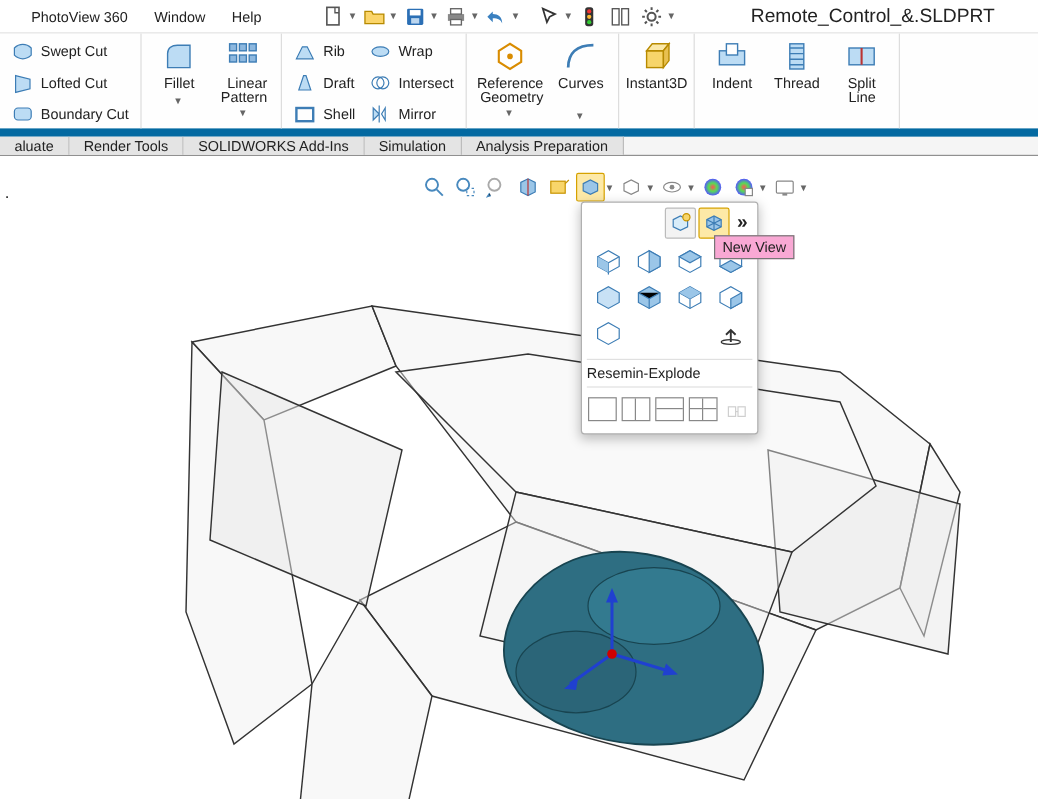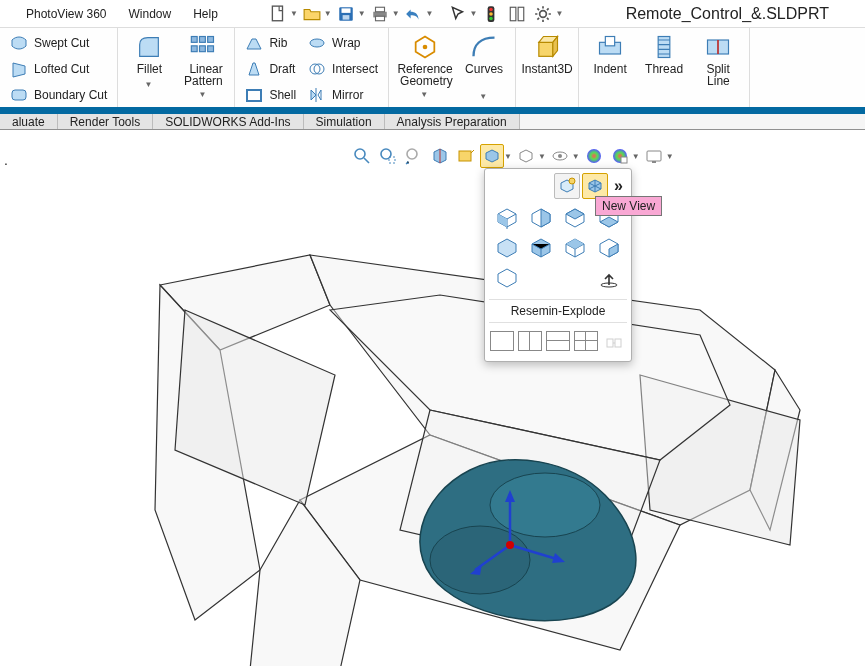--- a/index.html
+++ b/index.html
@@ -31,21 +31,21 @@
   .view-tb .icon-btn { width: 24px; height: 24px; }
   
   
   .orient-pop { position: absolute; top: 168px; left: 484px; width: 148px; background: #fff; border: 1px solid #b0b0b0; border-radius: 3px; box-shadow: 0 3px 10px rgba(0,0,0,0.25); padding: 4px;}
   .orient-top { display:flex; justify-content:flex-end; gap:2px; padding-bottom:2px; align-items:center;}
   .orient-top .icon-btn { border: 1px solid #bbb; background: #f3f3f3; width:26px; height:26px;}
   .orient-top .icon-btn.sel { background: #fde9a7; border-color:#d6a200;}
   .tooltip { position: absolute; left: 552px; top: 196px; background: #f9a8d4; border: 1px solid #767676; padding: 2px 6px; font-size: 12px; white-space:nowrap; z-index:20;margin-left:43px;}
   .orient-grid { display: grid; grid-template-columns: repeat(4, 30px); gap: 4px; justify-content: center; padding: 4px 2px;}
   .orient-grid .cell { width: 30px; height: 26px; display:flex; align-items:center; justify-content:center;}
-  .orient-text { text-align: center; padding: 4px 0; border-top:1px solid #e0e0e0; border-bottom:1px solid #e0e0e0; margin: 4px 0;}
+  .orient-text { padding: 4px 0; border-top:1px solid #e0e0e0; border-bottom:1px solid #e0e0e0; margin: 4px 0;}
   .vp-grid { display:flex; gap:4px; justify-content:center; padding:4px 0 2px;}
   .vp-grid .vp { width:24px; height:20px; border:1px solid #888; display:flex;}
   
   
   .model-svg { position:absolute; top: 150px; left: 0; width: 865px; height: 520px; }
   
   .dot { position:absolute; top:152px; left:4px; font-size:14px; }
 </style>
 </head>
 <body>

